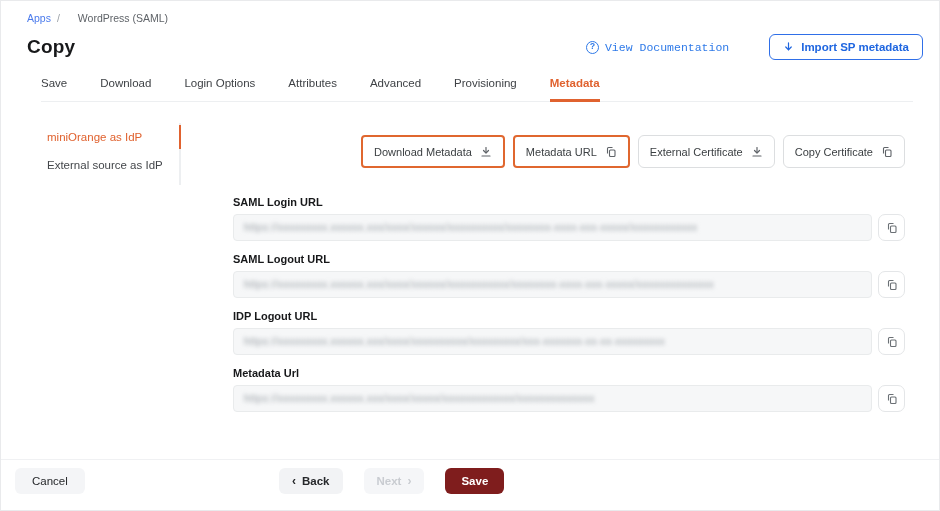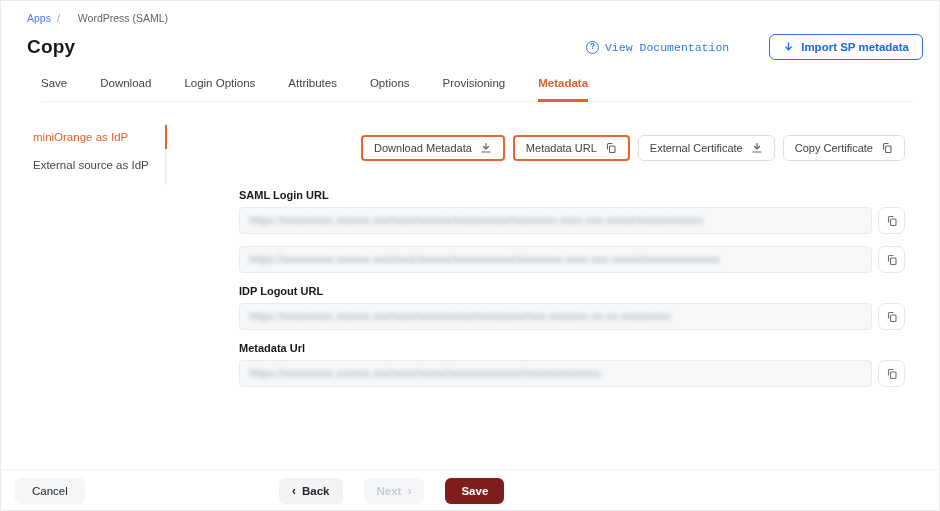--- a/index.html
+++ b/index.html
@@ -22,48 +22,48 @@
   .qicon::before { content:"?"; }
   .import-btn { display:inline-flex; align-items:center; gap:7px; height:26px; padding:0 13px; background:#fff;
     border:1px solid #2f6fe8; border-radius:6px; color:#1f66e0; font-size:11.5px; font-weight:700; cursor:pointer;margin-left:24px; }
 
   
   .tabs { display:flex; gap:33px; margin:10px 26px 0 40px; border-bottom:1px solid #edeff1; font-size:11.5px; }
   .tab { padding:7px 0 10px; color:#3f4246; cursor:pointer; border-bottom:3px solid transparent; margin-bottom:-1px; }
   .tab.active { color:#e0622f; font-weight:700; border-bottom-color:#e0622f; }
 
   
-  .main { display:flex; margin-top:21px; padding-left:12px;gap:20px; }
+  .main { display:flex; margin-top:21px; padding-left:26px; }
   .side-nav { width:154px; flex:none; border-right:2px solid #edeff1; padding-bottom:6px; align-self:flex-start; }
   .side-item { position:relative; padding:8px 18px 8px 20px; font-size:11.5px; color:#44474b; cursor:pointer; white-space:nowrap; }
   .side-item.active { color:#e0622f; }
   .side-item.active::after { content:""; position:absolute; right:-2px; top:2px; bottom:2px; width:2px; background:#e0622f; }
 
   .content { flex:1; padding:12px 34px 0 52px; }
 
   
   .actions { display:flex; justify-content:flex-end; gap:8px; }
-  .act-btn { display:inline-flex; align-items:center; gap:8px; height:26px; padding:0 11px; background:#fff;
+  .act-btn { display:inline-flex; align-items:center; gap:8px; height:33px; padding:0 11px; background:#fff;
     border:1px solid #dcdee0; border-radius:6px; font-size:11px; color:#3c4043; cursor:pointer; white-space:nowrap; }
   .act-btn.hl { border:2px solid #e0672f; border-radius:4px; }
   .act-btn svg { color:#5f6368; flex:none; }
 
   
   .fields { margin-top:28px; }
   .field { margin-bottom:12px; }
   .field-label { font-size:11px; font-weight:700; color:#17181a; margin-bottom:6px; }
   .field-row { display:flex; align-items:center; gap:6px; }
   .field-input { flex:1; height:27px; background:#f6f7f8; border:1px solid #e9ebec; border-radius:4px;
     padding:0 10px; display:flex; align-items:center; overflow:hidden; }
   .field-value { font-size:10px; color:#9aa0a6; letter-spacing:.5px; white-space:nowrap; filter:blur(2.3px); user-select:none; }
   .copy-btn { flex:none; width:27px; height:27px; background:#fff; border:1px solid #e4e6e8; border-radius:7px;
     display:inline-flex; align-items:center; justify-content:center; color:#6b7075; cursor:pointer; }
 
   
-  .footer { position:absolute; left:0; right:0; bottom:0; height:41px; background:#fff; border-top:1px solid #f0f1f3; }
+  .footer { position:absolute; left:0; right:0; bottom:0; height:51px; background:#fff; border-top:1px solid #f0f1f3; }
   .cancel-btn { position:absolute; left:14px; top:8px; height:26px; padding:0 17px; background:#f4f5f7; border:none;
     border-radius:6px; font-size:11.5px; color:#26282b; font-family:inherit; cursor:pointer; }
   .wizard-group { position:absolute; left:278px; top:8px; display:flex; gap:21px; }
   .wiz-btn { height:26px; padding:0 13px; border:none; border-radius:6px; font-size:11.5px; font-weight:700;
     font-family:inherit; display:inline-flex; align-items:center; gap:6px; cursor:pointer; }
   .back-btn { background:#f2f3f5; color:#26282b; }
   .next-btn { background:#f5f6f8; color:#c9ccd1; cursor:default; }
   .save-btn { background:#7f1d1d; color:#fff; padding:0 16px; }
   .chev { font-size:12px; font-weight:700; }
 </style>
@@ -93,21 +93,21 @@
         <span>Import SP metadata</span>
       </button>
     </div>
   </div>
 
   <div class="tabs">
     <div class="tab">Save</div>
     <div class="tab">Download</div>
     <div class="tab">Login Options</div>
     <div class="tab">Attributes</div>
-    <div class="tab">Options</div>
+    <div class="tab">Advanced</div>
     <div class="tab">Provisioning</div>
     <div class="tab active">Metadata</div>
   </div>
 
   <div class="main">
 
     <div class="side-nav">
       <div class="side-item active">miniOrange as IdP</div>
       <div class="side-item">External source as IdP</div>
     </div>
@@ -158,20 +158,21 @@
             <button class="copy-btn">
               <svg width="12" height="12" viewBox="0 0 24 24" fill="none" stroke="currentColor" stroke-width="2.2" stroke-linejoin="round">
                   <rect x="9" y="8" width="11" height="13" rx="2"></rect>
                   <path d="M5 15V5a2 2 0 0 1 2-2h8"></path>
                 </svg>
             </button>
           </div>
         </div>
 
         <div class="field">
+          <div class="field-label">SAML Logout URL</div>
           <div class="field-row">
             <div class="field-input">
               <span class="field-value">https://xxxxxxxxx.xxxxxx.xxx/xxxx/xxxxxx/xxxxxxxxxxx/xxxxxxxx-xxxx-xxx-xxxxx/xxxxxxxxxxxxxx</span>
             </div>
             <button class="copy-btn">
               <svg width="12" height="12" viewBox="0 0 24 24" fill="none" stroke="currentColor" stroke-width="2.2" stroke-linejoin="round">
                   <rect x="9" y="8" width="11" height="13" rx="2"></rect>
                   <path d="M5 15V5a2 2 0 0 1 2-2h8"></path>
                 </svg>
             </button>

